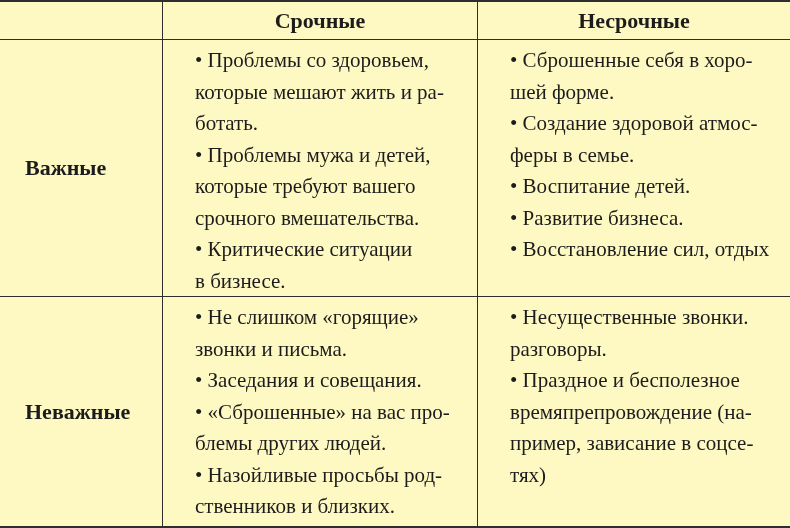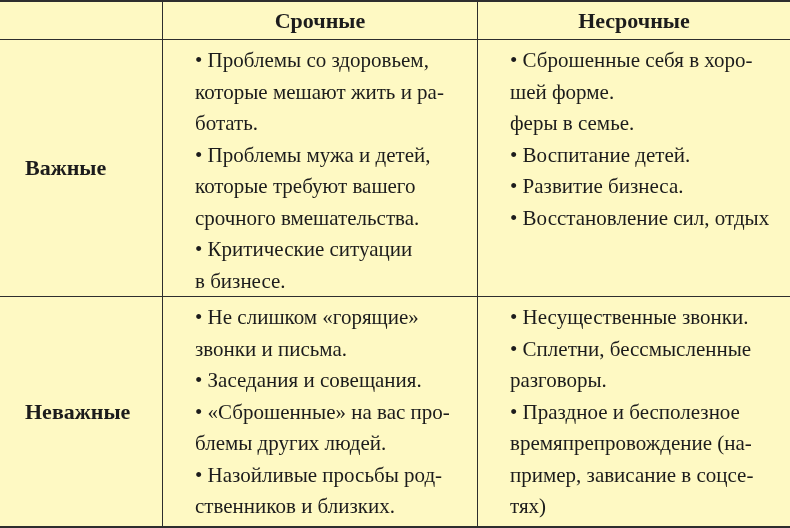--- a/index.html
+++ b/index.html
@@ -64,39 +64,39 @@
         <div class="tline">ботать.</div>
         <div class="tline">• Проблемы мужа и детей,</div>
         <div class="tline">которые требуют вашего</div>
         <div class="tline">срочного вмешательства.</div>
         <div class="tline">• Критические ситуации</div>
         <div class="tline">в бизнесе.</div>
       </div>
     <div class="cell body vline hline">
         <div class="tline">• Сброшенные себя в хоро-</div>
         <div class="tline">шей форме.</div>
+        <div class="tline">• Создание здоровой атмос-</div>
         <div class="tline">феры в семье.</div>
         <div class="tline">• Воспитание детей.</div>
         <div class="tline">• Развитие бизнеса.</div>
         <div class="tline">• Восстановление сил, отдых</div>
       </div>
 
     <div class="cell rowlabel">Неважные</div>
     <div class="cell body vline">
         <div class="tline">• Не слишком «горящие»</div>
         <div class="tline">звонки и письма.</div>
         <div class="tline">• Заседания и совещания.</div>
         <div class="tline">• «Сброшенные» на вас про-</div>
         <div class="tline">блемы других людей.</div>
         <div class="tline">• Назойливые просьбы род-</div>
         <div class="tline">ственников и близких.</div>
       </div>
     <div class="cell body vline">
         <div class="tline">• Несущественные звонки.</div>
-        <div class="tline">• Сплетни, бессмысленные</div>
         <div class="tline">разговоры.</div>
         <div class="tline">• Праздное и бесполезное</div>
         <div class="tline">времяпрепровождение (на-</div>
         <div class="tline">пример, зависание в соцсе-</div>
         <div class="tline">тях)</div>
       </div>
 
   </div>
 </div>
 

